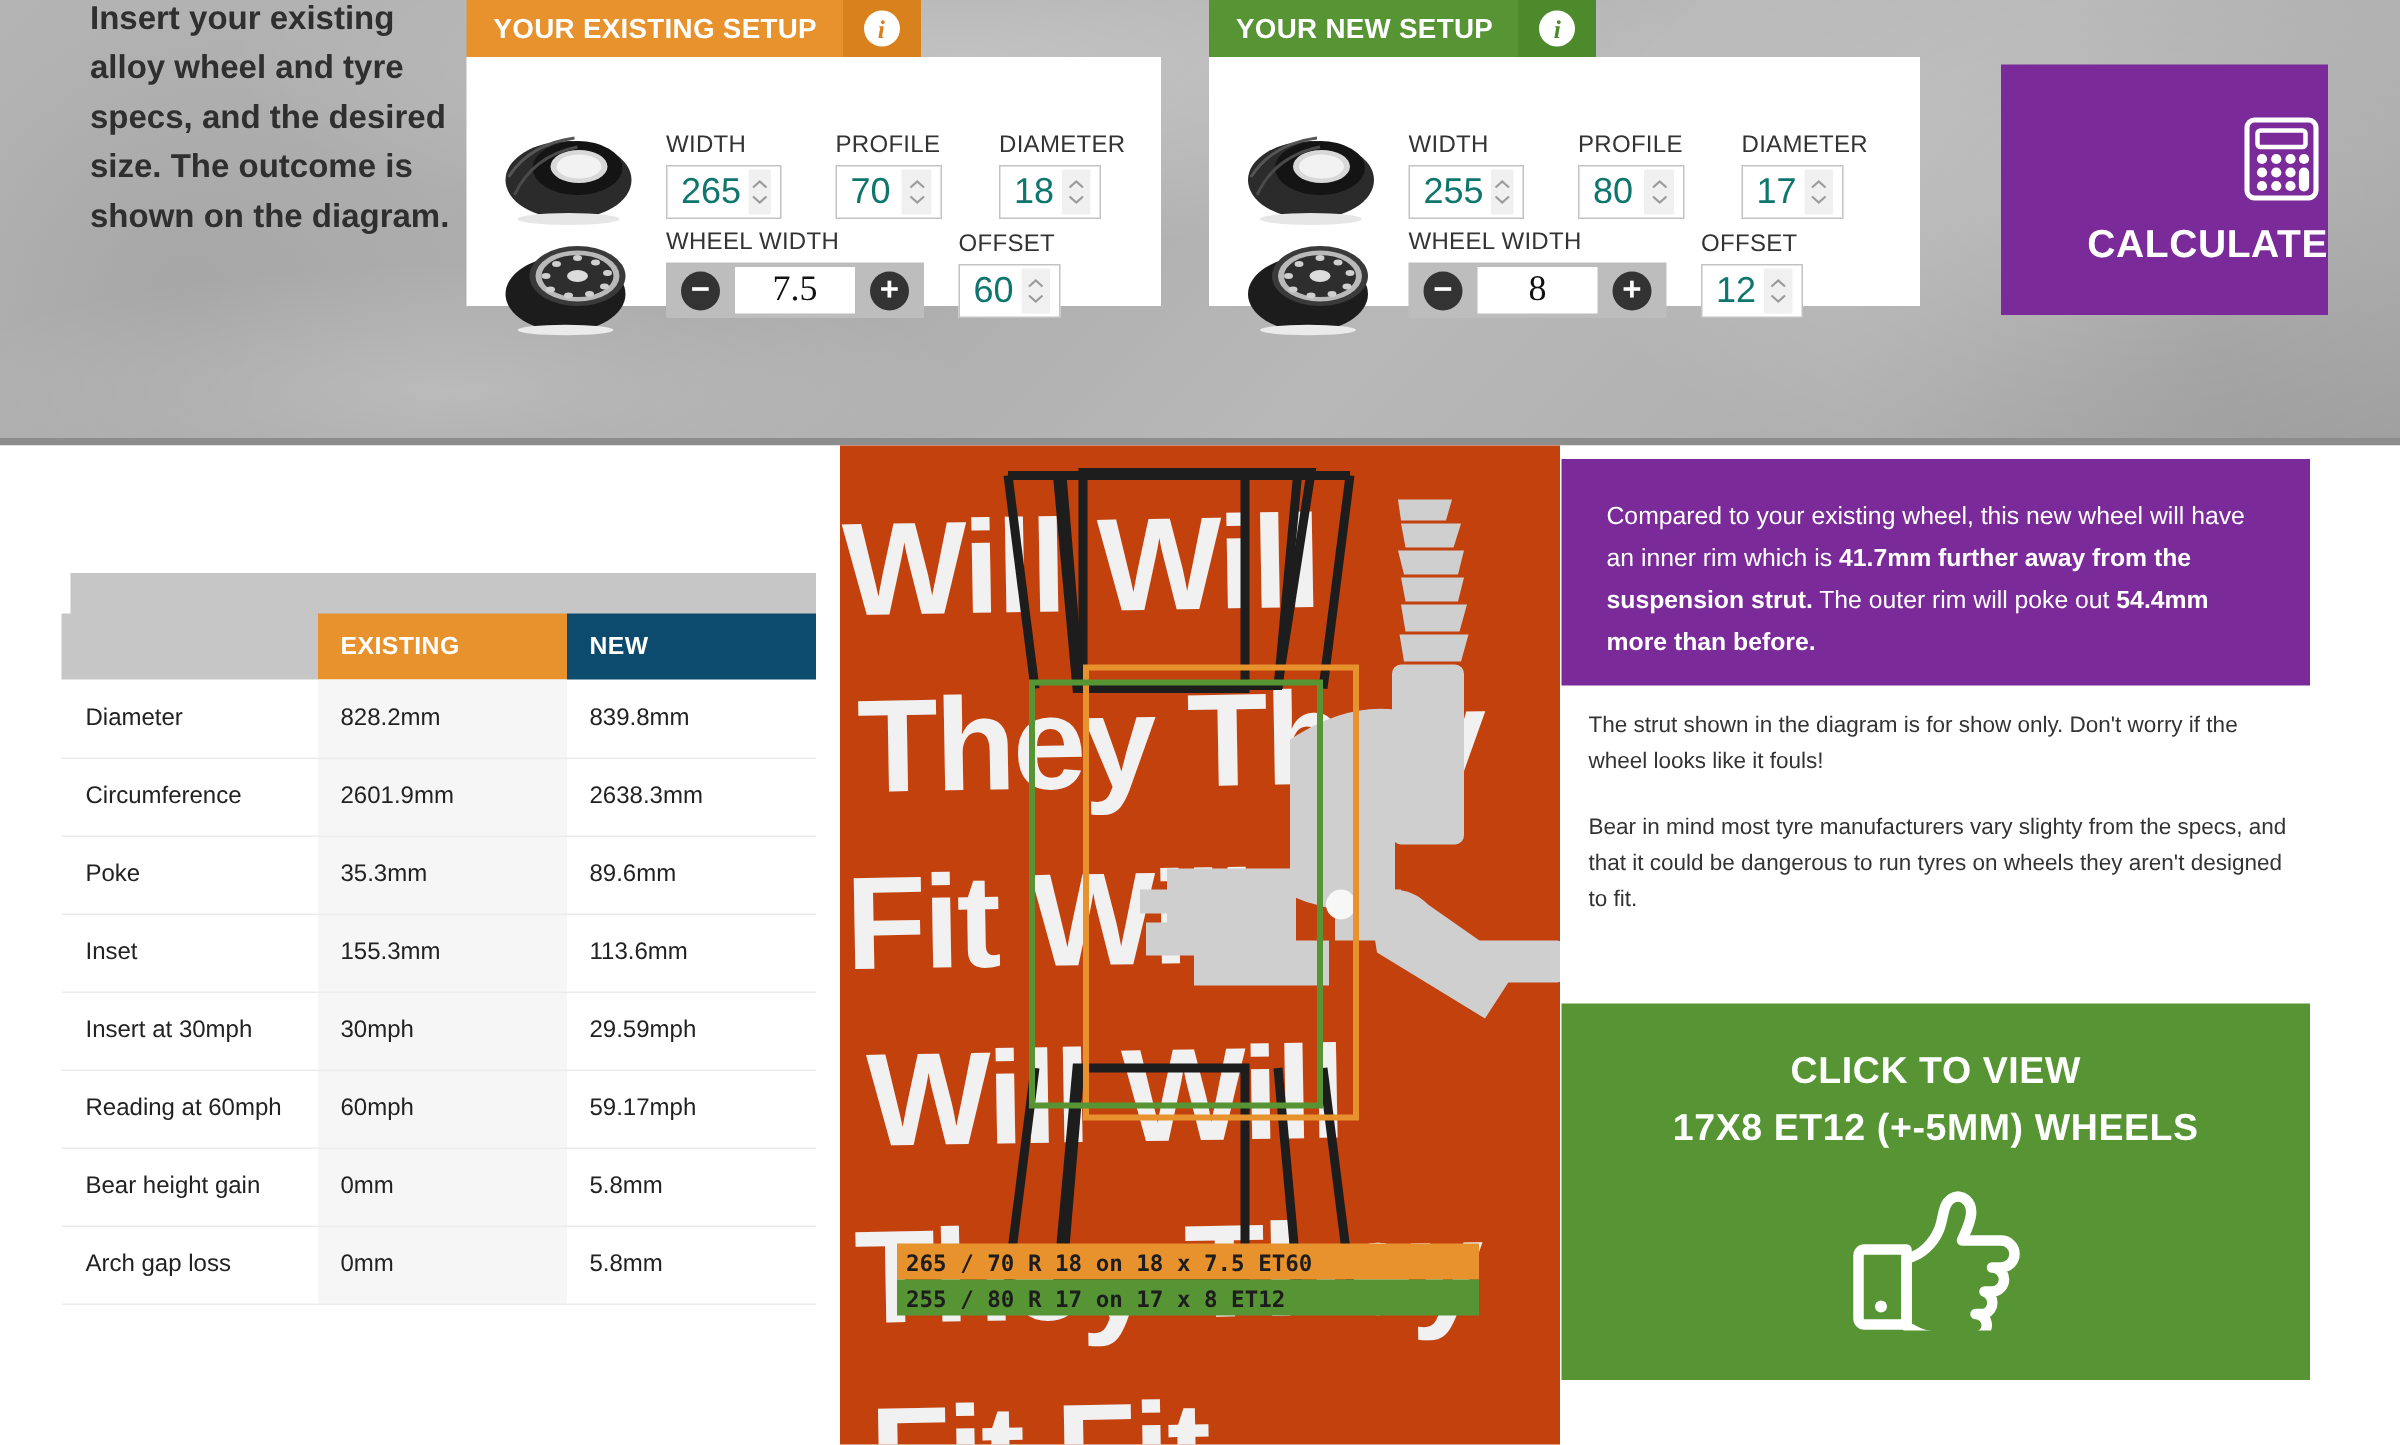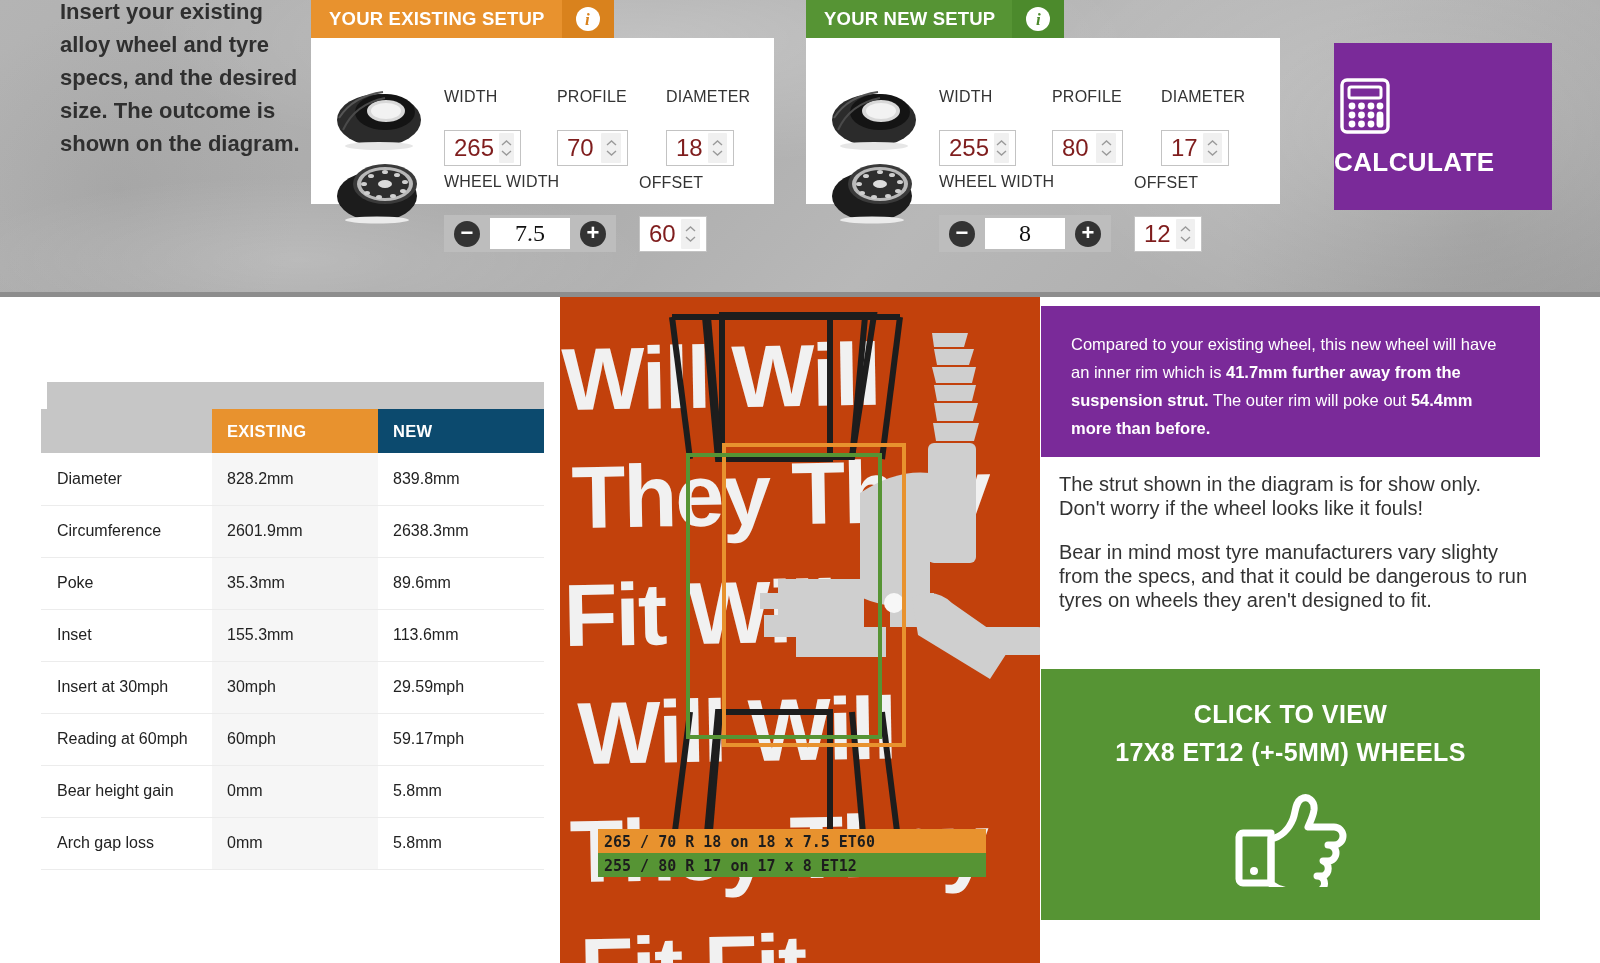--- a/index.html
+++ b/index.html
@@ -75,28 +75,28 @@
   .rim-img  { top: 70px; width: 92px; height: 70px; }
 
   .fields { position: absolute; left: 133px; top: 50px; }
   .setup-panel.newone .fields { left: 133px; }
   .field-row { display: flex; align-items: flex-end; }
   .field-row.row2 { margin-top: 7px; }
   .field-label {
     font-size: 16px; color: #333; letter-spacing: .2px; margin-bottom: 4px;
     white-space: nowrap;
   }
-  .field-col { display: flex; flex-direction: column; gap: 20px; }
+  .field-col { display: flex; flex-direction: column; }
 
   .numbox {
     display: flex; align-items: center; justify-content: space-between;
     border: 1px solid #c3c3c3; background: #fff; height: 36px; padding: 0 6px 0 9px;
   }
   .numbox .numval {
-    font-size: 24px; color: #7f1d1d; line-height: 1; padding-right: 5px; font-weight: 400;
+    font-size: 24px; color: #0f766e; line-height: 1; padding-right: 5px; font-weight: 400;
   }
   .spinner {
     width: 20px; height: 30px; background: #f0f0f0;
     display: flex; flex-direction: column; align-items: center; justify-content: center;
     gap: 2px; border-radius: 1px;
   }
   .spinner svg { display: block; }
 
   .stepper {
     display: flex; align-items: stretch; height: 37px; background: #bdbdbd; width: 172px;
@@ -112,21 +112,21 @@
     width: 26px; height: 26px; border-radius: 50%; background: #333;
     display: flex; align-items: center; justify-content: center;
     color: #fff; font-size: 22px; font-weight: bold; line-height: 0;
   }
   .round-icon span { position: relative; top: -1px; }
 
   
   .calc-btn {
     position: absolute; left: 1334px; top: 43px; width: 218px; height: 167px;
     background: #7a2a99; display: flex; flex-direction: column;
-    align-items: flex-start; justify-content: center; gap: 10px; cursor: pointer;
+    align-items: flex-end; justify-content: center; gap: 10px; cursor: pointer;
   }
   .calc-btn .calc-label { color: #fff; font-weight: bold; font-size: 26px; letter-spacing: .4px; }
 
   
   .results { position: absolute; left: 0; top: 297px; width: 1600px; height: 666px; background: #fff; }
 
   .results-head-wrap { position: absolute; left: 47px; top: 4px; width: 497px; height: 85px; }
   .results-head {
     width: 497px; height: 85px; background: #4a4a4a;
     display: flex; align-items: center; justify-content: center;
@@ -163,21 +163,21 @@
 
   
   .purple-box {
     position: absolute; left: 1041px; top: 9px; width: 499px; height: 151px;
     background: #7a2a99; color: #fff; padding: 24px 28px 0 30px;
     font-size: 16.5px; line-height: 28px;
   }
   .purple-box b { font-weight: bold; }
   .note {
     position: absolute; left: 1059px; width: 470px;
-    font-size: 20px; line-height: 24px; color: #333;
+    font-size: 15px; line-height: 24px; color: #333;
   }
   .note.n1 { top: 175px; }
   .note.n2 { top: 243px; }
 
   .cta {
     position: absolute; left: 1041px; top: 372px; width: 499px; height: 251px;
     background: #569434; display: flex; flex-direction: column; align-items: center;
     padding-top: 31px; cursor: pointer;
   }
   .cta .cta-line { color: #fff; font-weight: bold; font-size: 25px; letter-spacing: .4px; text-align: center; }

